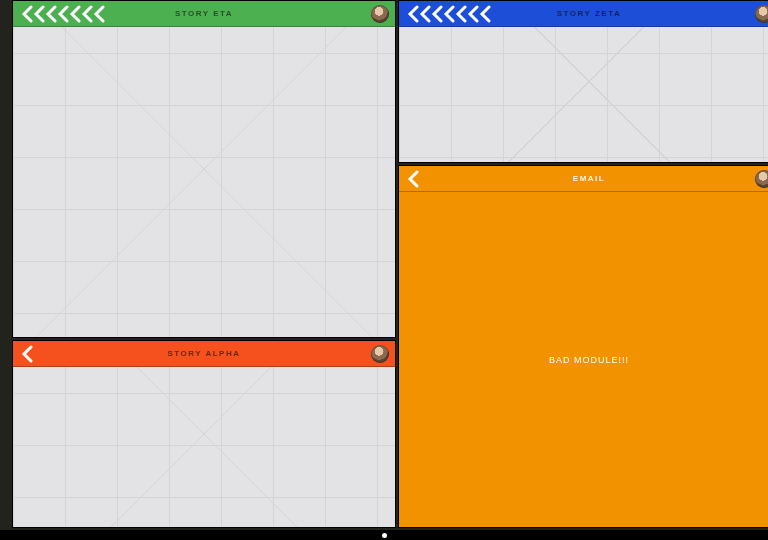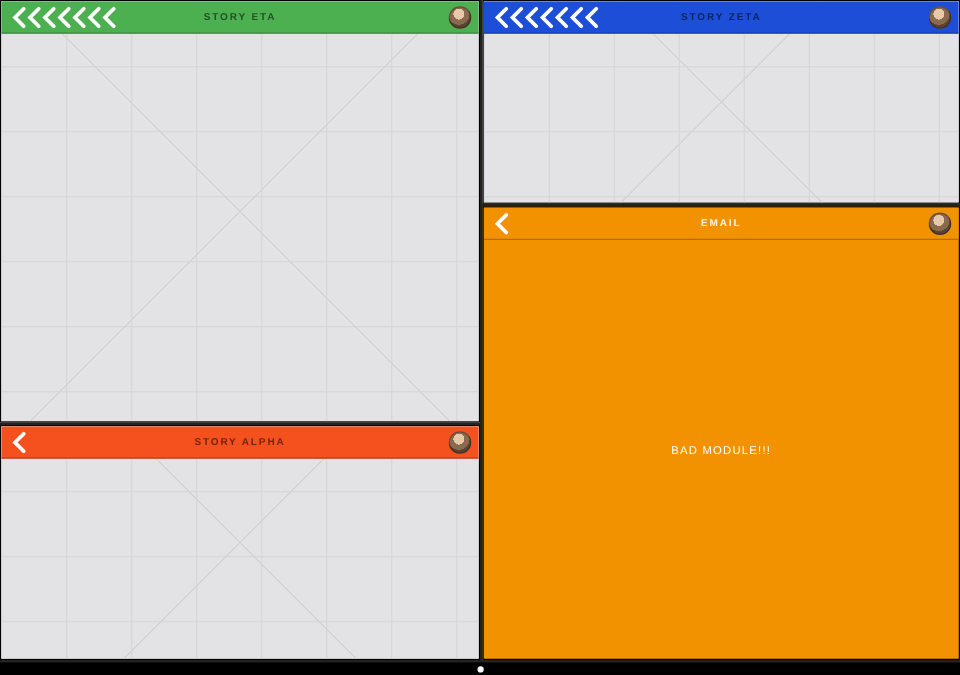--- a/index.html
+++ b/index.html
@@ -8,20 +8,21 @@
     position: relative;
     width: 768px;
     height: 540px;
     background: #23231e;
   }
   .panel {
     position: absolute;
     background: #e3e3e5;
     border: 1px solid #000;
     overflow: hidden;
+    margin-left: 12px;
   }
   .panel.orange { background: #f39200; }
   .grid-bg {
     position: absolute;
     inset: 0;
     background-color: #e3e3e5;
     background-image:
       linear-gradient(#d4d4d7 1px, transparent 1px),
       linear-gradient(90deg, #d4d4d7 1px, transparent 1px),
       linear-gradient(45deg, transparent calc(50% - 0.5px), #d4d4d7 calc(50% - 0.5px), #d4d4d7 calc(50% + 0.5px), transparent calc(50% + 0.5px)),

